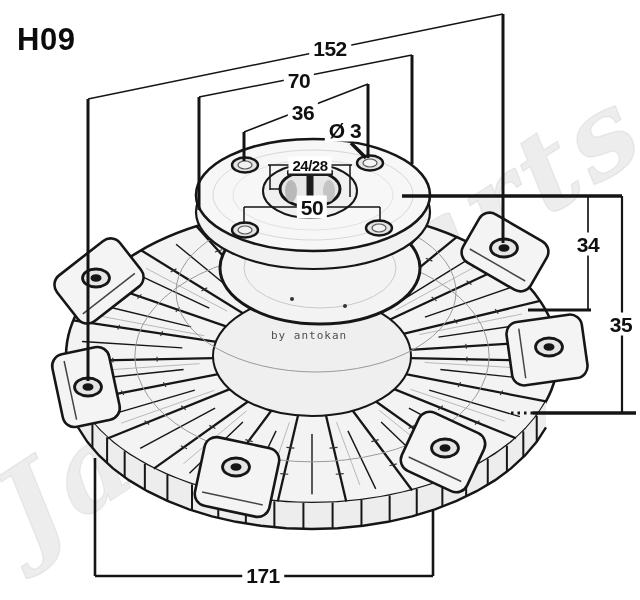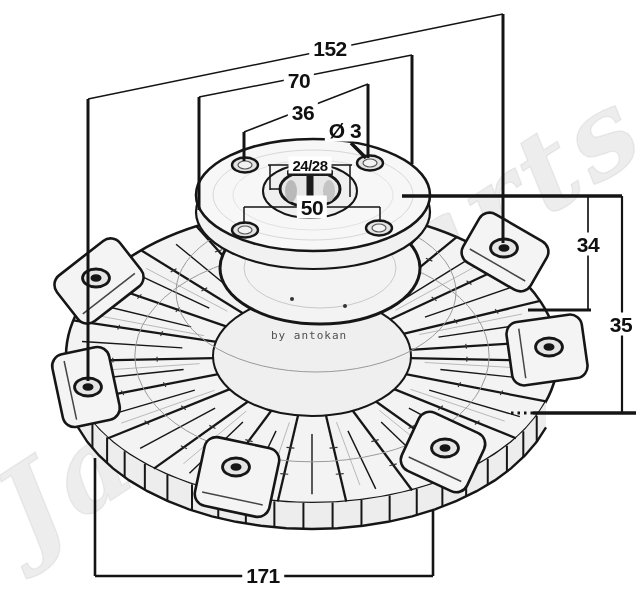--- a/index.html
+++ b/index.html
@@ -277,20 +277,21 @@
       <line x1="511" y1="413" x2="533" y2="413" stroke-width="3" stroke-dasharray="2.5 4"></line>
       <line x1="533" y1="413" x2="636" y2="413" stroke-width="3.6"></line>
     </g>
     <g>
       <line x1="95" y1="458" x2="95" y2="576" stroke-width="2.6"></line>
       <line x1="433" y1="511" x2="433" y2="576" stroke-width="2.6"></line>
       <line x1="95" y1="576" x2="433" y2="576" stroke-width="2.6"></line>
     </g>
   </svg>
 
+  <div class="part-code">H09</div>
   <span class="dim" style="left:330px;top:48px">152</span>
   <span class="dim" style="left:299px;top:80px">70</span>
   <span class="dim" style="left:303px;top:112px">36</span>
   <span class="dim" style="left:345px;top:130px">Ø 3</span>
   <span class="dim sm" style="left:310px;top:165px">24/28</span>
   <span class="dim" style="left:312px;top:207px">50</span>
   <span class="dim" style="left:588px;top:244px">34</span>
   <span class="dim" style="left:621px;top:324px">35</span>
   <span class="dim" style="left:263px;top:575px">171</span>
   <span class="credit">by antokan</span>

